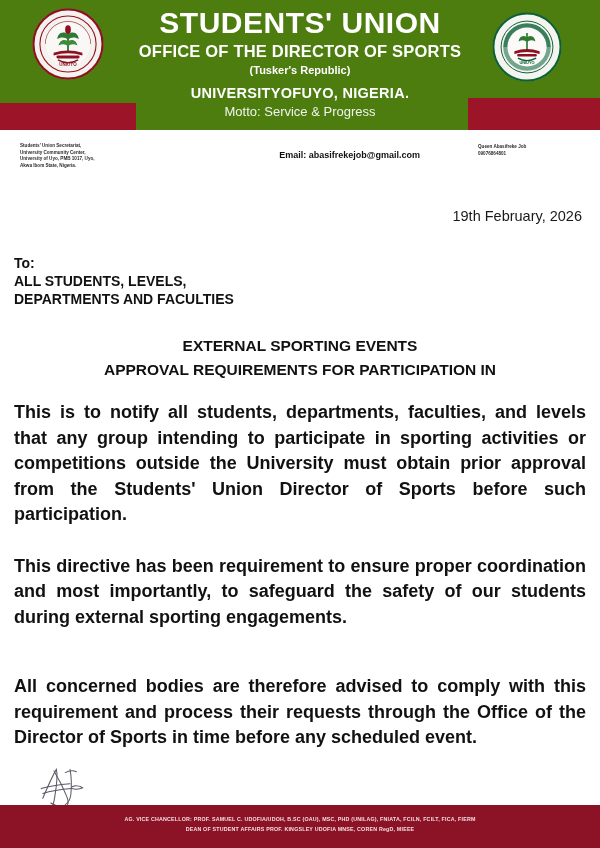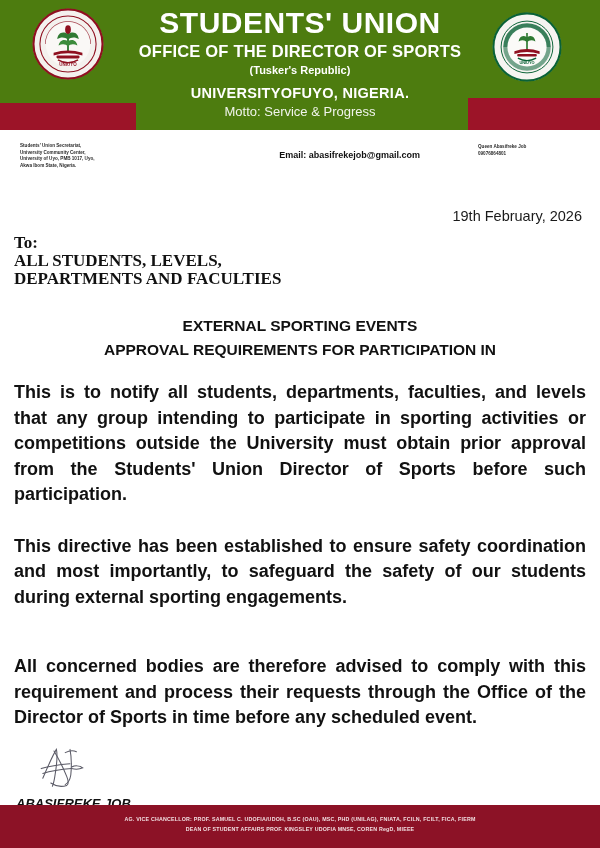--- a/index.html
+++ b/index.html
@@ -151,26 +151,25 @@
     padding: 0 14px 0 14px;
   }
   .date {
     text-align: right;
     font-size: 14.5px;
     font-weight: normal;
     color: #1a1a1a;
     margin: 16px 4px 0 0;
   }
   .recipient {
-    margin-top: 10px;
-    font-size: 17px;
+    margin-top: 30px;
+    font-size: 14px;
     font-weight: bold;
     line-height: 18px;
     color: #111111;
-    font-family: Liberation Serif, serif;
   }
   .recipient .to-label {
     font-weight: bold;
   }
   .subject {
     margin: 26px 26px 0 26px;
     text-align: center;
     font-size: 15.5px;
     font-weight: bold;
     line-height: 24px;
@@ -314,21 +313,21 @@
       <div>ALL STUDENTS, LEVELS,</div>
       <div>DEPARTMENTS AND FACULTIES</div>
     </div>
 
     <div class="subject">
       <div>EXTERNAL SPORTING EVENTS</div>
       <div>APPROVAL REQUIREMENTS FOR PARTICIPATION IN</div>
     </div>
 
     <div class="para p1">This is to  notify all students, departments, faculties, and levels that any group intending to participate in sporting activities or competitions outside the University must obtain prior approval from the Students' Union Director of Sports before such participation.</div>
-    <div class="para p2">This directive has been established to ensure safety coordination and most importantly, to safeguard the  safety of our students during external sporting engagements.</div>
+    <div class="para p2">This directive has been requirement to ensure proper coordination and most importantly, to safeguard the  safety of our students during external sporting engagements.</div>
     <div class="para p3">All concerned bodies are therefore advised to comply with this requirement and process their requests through the Office of the Director of Sports in time before any scheduled event.</div>
 
     <div class="sign-area">
       <div class="sig-img">
         <svg viewBox="0 0 100 60" width="80" height="48">
           <g fill="none" stroke="#5a5a66" stroke-width="1.3" stroke-linecap="round">
             <path d="M16 44 C22 30 28 16 33 8 C35 16 33 30 31 42 C30 48 29 52 28 54"></path>
             <path d="M30 10 C36 20 42 32 46 42 C48 47 48 50 47 52"></path>
             <path d="M14 32 C24 29 38 27 50 26"></path>
             <path d="M16 38 C26 35 40 33 52 32"></path>

